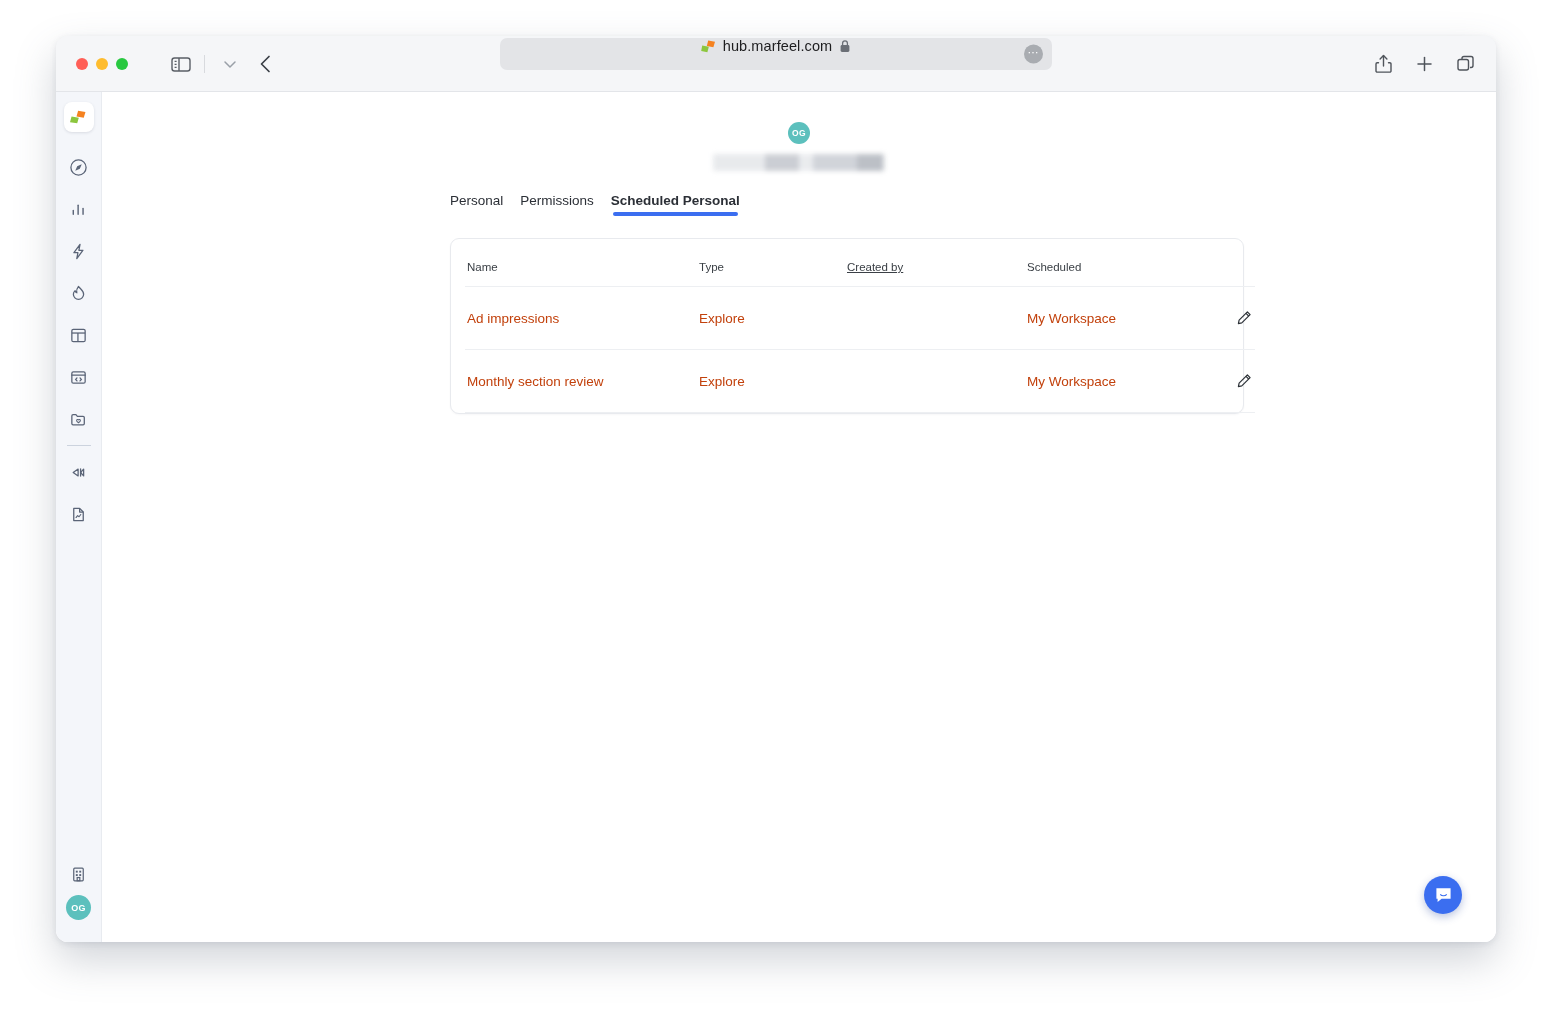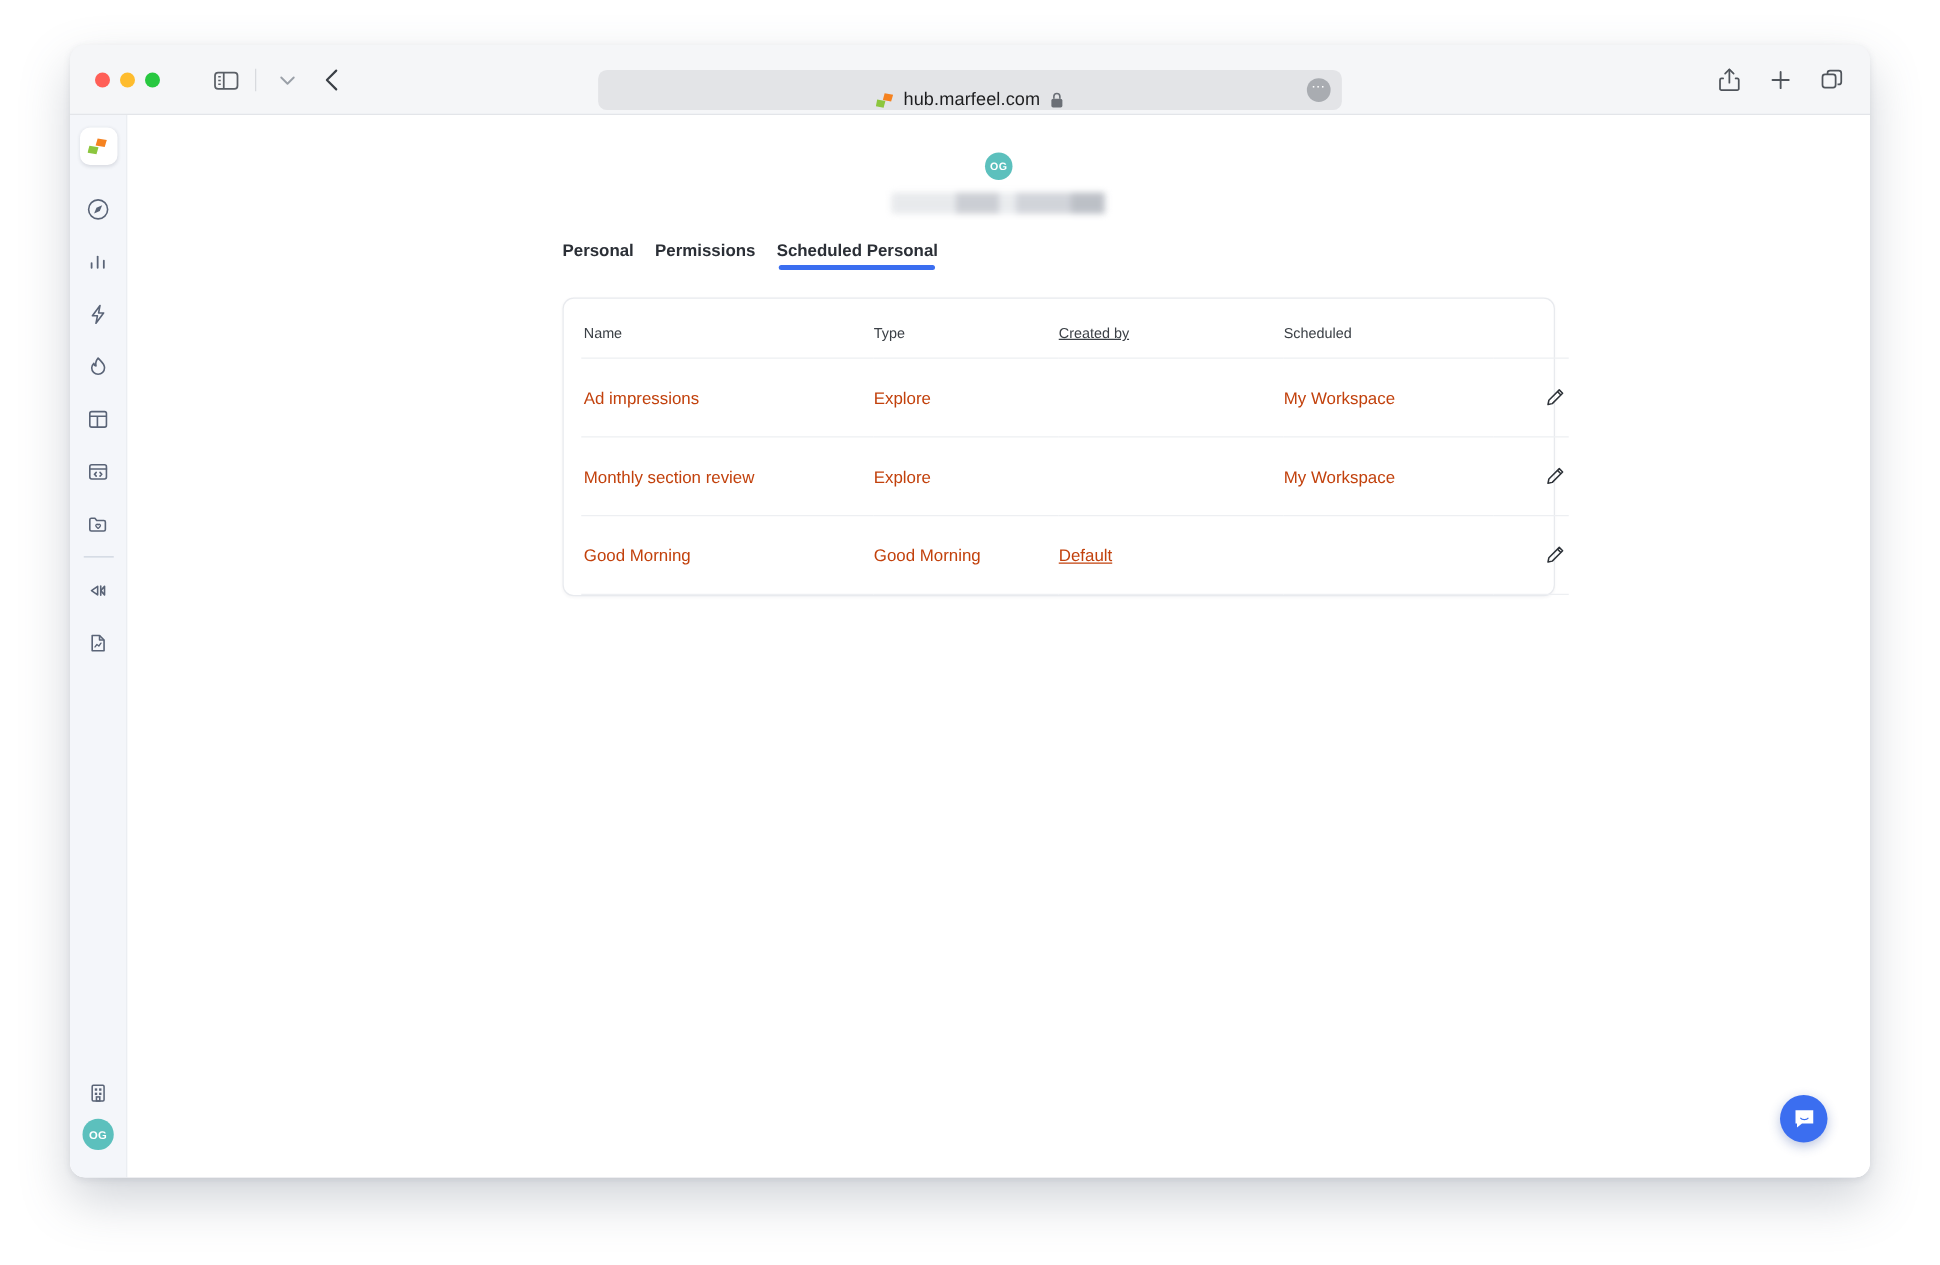--- a/index.html
+++ b/index.html
@@ -44,25 +44,25 @@
   .chev-btn { margin-left: 16px; width: 18px; height: 18px; color: #9aa0a8; }
   .back-btn { margin-left: 16px; width: 22px; height: 22px; color: #3a3f46; }
 
   .divider-vert {
     width: 1px; height: 18px; background: #d8dade; margin-left: 12px;
   }
 
   
   .url-field {
     position: absolute; left: 50%; transform: translateX(-50%);
-    top: 20px;
-    width: 595px; height: 32px;
+    top: 2px;
+    width: 552px; height: 32px;
     background: #e3e4e7;
     border-radius: 7px;
-    display: flex; align-items: flex-end; justify-content: center;
+    display: flex; align-items: flex-start; justify-content: center;
   }
   .url-inner { display: flex; align-items: center; gap: 7px; }
   .favicon { width: 15px; height: 15px; position: relative; display:block; }
   .url-text {
     font-size: 14.5px; color: #1d1d1f; letter-spacing: 0.1px;
   }
   .lock-icon { width: 12px; height: 14px; color: #6b6f76; display:block; }
   .url-menu {
     position: absolute; right: 9px; top: 50%; transform: translateY(-50%);
     width: 19px; height: 19px; border-radius: 50%;
@@ -155,21 +155,20 @@
     display: flex; align-items: flex-end; gap: 17px;
     margin-top: 22px;
     padding-left: 348px;
   }
   .tab {
     font-size: 13.5px;
     color: #2b2f36;
     padding-bottom: 8px;
     position: relative;
     white-space: nowrap;
-    font-weight: bold;
   }
   .tab.active { font-weight: 700; }
   .tab.active::after {
     content: "";
     position: absolute; left: 2px; right: 2px; bottom: 0;
     height: 4px; border-radius: 2px;
     background: #3b6ef0;
   }
 
   
@@ -483,34 +482,20 @@
               <td class="col-action">
                 <span class="edit-btn">
                   <svg viewBox="0 0 16 16" fill="none" stroke="currentColor" stroke-width="1.2" stroke-linejoin="round">
                     <path d="M11.4 1.9l2.7 2.7-8.3 8.3-3.4 0.7 0.7-3.4z"></path>
                     <line x1="10.0" y1="3.3" x2="12.7" y2="6.0"></line>
                   </svg>
                 </span>
               </td>
             </tr>
 
-            <tr>
-              <td class="col-name">Good Morning</td>
-              <td class="col-type">Good Morning</td>
-              <td class="col-created">Default</td>
-              <td class="col-workspace"></td>
-              <td class="col-action">
-                <span class="edit-btn">
-                  <svg viewBox="0 0 16 16" fill="none" stroke="currentColor" stroke-width="1.2" stroke-linejoin="round">
-                    <path d="M11.4 1.9l2.7 2.7-8.3 8.3-3.4 0.7 0.7-3.4z"></path>
-                    <line x1="10.0" y1="3.3" x2="12.7" y2="6.0"></line>
-                  </svg>
-                </span>
-              </td>
-            </tr>
 
           </tbody>
         </table>
       </div>
 
       <div class="chat-launcher">
         <span>
           <svg viewBox="0 0 19 19">
             <path d="M2.4 2.2h14.2v10.6H7.6l-4.0 3.2v-3.2H2.4z" fill="#ffffff"></path>
             <path d="M6.6 8.6c0.9 1.5 4.9 1.5 5.8 0" fill="none" stroke="#3b6ef0" stroke-width="1.1" stroke-linecap="round"></path>

